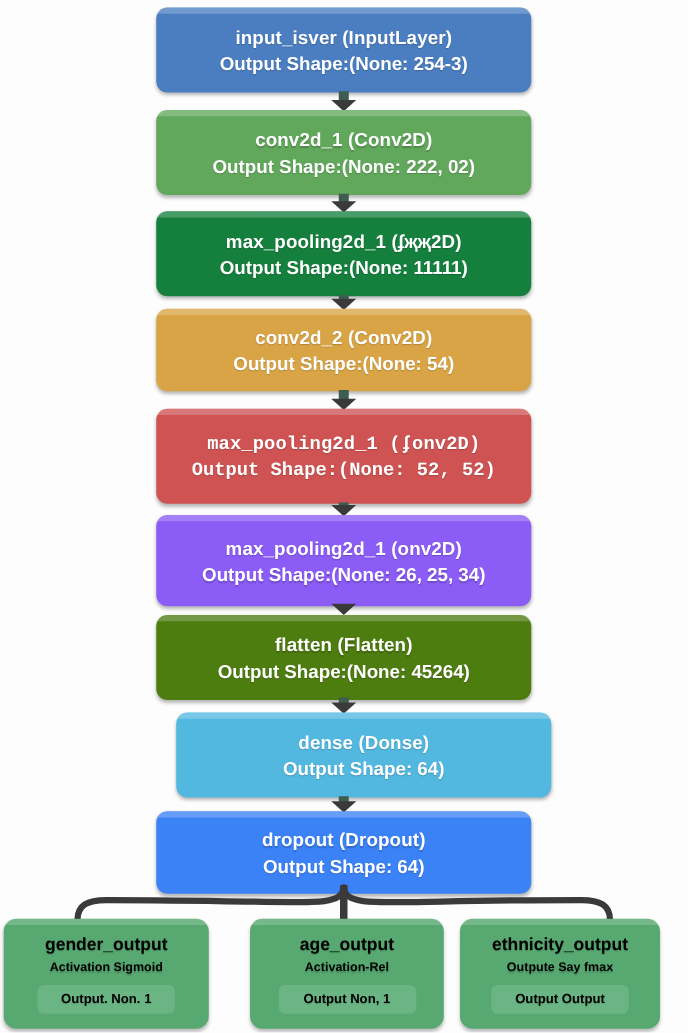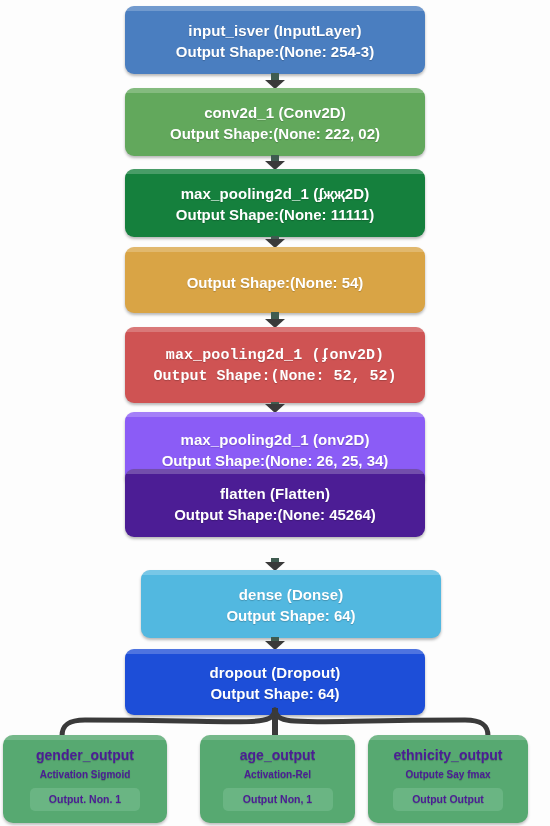--- a/index.html
+++ b/index.html
@@ -91,21 +91,21 @@
     position: absolute;
     top: 735px;
     height: 88px;
     background: #57a971;
     border-radius: 10px;
     box-sizing: border-box;
     display: flex;
     flex-direction: column;
     align-items: center;
     justify-content: center;
-    color: #4c1d95;
+    color: #000000;
     text-align: center;
     box-shadow: 0 2px 3px rgba(0,0,0,0.25);
     overflow: hidden;
   }
   .output::before {
     content: "";
     position: absolute;
     left: 0; right: 0; top: 0;
     height: 5px;
     background: rgba(255,255,255,0.18);
@@ -154,49 +154,50 @@
       </div>
       <div class="connector" style="top: 155px; height: 7px;"></div>
       <div class="arrowhead" style="top: 161px;"></div>
       <div class="layer" style="top: 169px; height: 68px; background: #15803d;">
         <div class="layer-title">max_pooling2d_1 (ʄҗҗ2D)</div>
         <div class="layer-shape">Output Shape:(None: 11111)</div>
       </div>
       <div class="connector" style="top: 236px; height: 4px;"></div>
       <div class="arrowhead" style="top: 239px;"></div>
       <div class="layer" style="top: 247px; height: 66px; background: rgb(217, 164, 69);">
+        <div class="layer-title">conv2d_2 (Conv2D)</div>
         <div class="layer-shape">Output Shape:(None: 54)</div>
       </div>
       <div class="connector" style="top: 312px; height: 8px;"></div>
       <div class="arrowhead" style="top: 319px;"></div>
       <div class="layer" style="top: 327px; height: 76px; background: rgb(207, 83, 83); font-family: Liberation Mono, monospace;">
         <div class="layer-title">max_pooling2d_1 (ʄonv2D)</div>
         <div class="layer-shape">Output Shape:(None: 52, 52)</div>
       </div>
       <div class="connector" style="top: 402px; height: 3px;"></div>
       <div class="arrowhead" style="top: 404px;"></div>
       <div class="layer" style="top: 412px; height: 73px; background: #8b5cf6;">
         <div class="layer-title">max_pooling2d_1 (onv2D)</div>
         <div class="layer-shape">Output Shape:(None: 26, 25, 34)</div>
       </div>
       <div class="connector" style="top: 484px; height: 2px;"></div>
       <div class="arrowhead" style="top: 483px;"></div>
-      <div class="layer" style="top: 469px; height: 68px; background: #4c1d95;">
+      <div class="layer" style="top: 492px; height: 68px; background: #4d7c0f;">
         <div class="layer-title">flatten (Flatten)</div>
         <div class="layer-shape">Output Shape:(None: 45264)</div>
       </div>
       <div class="connector" style="top: 558px; height: 5px;"></div>
       <div class="arrowhead" style="top: 562px;"></div>
       <div class="layer" style="top: 570px; height: 68px; background: rgb(82, 184, 224); margin-left: 16px;">
         <div class="layer-title">dense (Donse)</div>
         <div class="layer-shape">Output Shape: 64)</div>
       </div>
       <div class="connector" style="top: 637px; height: 5px;"></div>
       <div class="arrowhead" style="top: 641px;"></div>
-      <div class="layer" style="top: 649px; height: 66px; background: #1d4ed8;">
+      <div class="layer" style="top: 649px; height: 66px; background: #3b82f6;">
         <div class="layer-title">dropout (Dropout)</div>
         <div class="layer-shape">Output Shape: 64)</div>
       </div>
     </div>
 
   <svg class="fan" viewBox="0 0 550 48" preserveAspectRatio="none">
     <path d="M275,2 L275,30" stroke="#3a3a3a" stroke-width="6" fill="none"></path>
     <path d="M275,4 C272,22 250,14 85,14 C70,14 62,18 62,30" stroke="#3a3a3a" stroke-width="5" fill="none" stroke-linecap="round"></path>
     <path d="M275,4 C278,22 300,14 465,14 C480,14 488,18 488,30" stroke="#3a3a3a" stroke-width="5" fill="none" stroke-linecap="round"></path>
   </svg>

